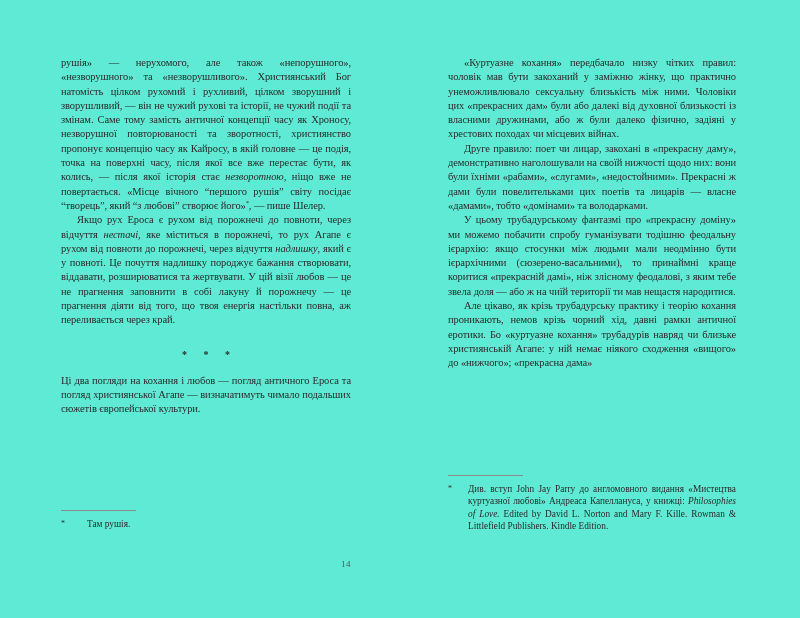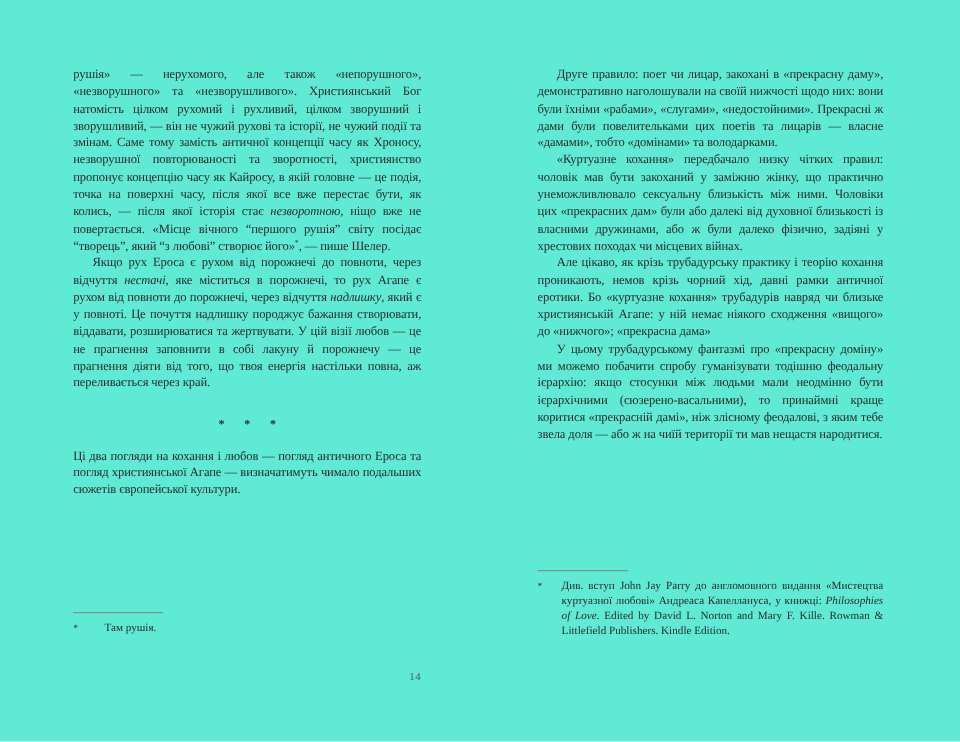--- a/index.html
+++ b/index.html
@@ -97,24 +97,24 @@
       <div class="footnote">
         <span class="fn-marker">*</span>
         <span class="fn-text"><span>Там рушія.</span></span>
       </div>
     </div>
     <div class="page-number">14</div>
   </div>
 
   <div class="page page-right">
     <div class="page-body">
+        <p class="para indent"><span>«Куртуазне кохання» передбачало низку чітких правил: чоловік мав бути закоханий у заміжню жінку, що практично унеможливлювало сексуальну близькість між ними. Чоловіки цих «прекрасних дам» були або далекі від духовної близькості із власними дружинами, або ж були далеко фізично, задіяні у хрестових походах чи місцевих війнах.</span></p>
         <p class="para indent"><span>Друге правило: поет чи лицар, закохані в «прекрасну даму», демонстративно наголошували на своїй нижчості щодо них: вони були їхніми «рабами», «слугами», «недостойними». Прекрасні ж дами були повелительками цих поетів та лицарів — власне «дамами», тобто «домінами» та володарками.</span></p>
-        <p class="para indent"><span>«Куртуазне кохання» передбачало низку чітких правил: чоловік мав бути закоханий у заміжню жінку, що практично унеможливлювало сексуальну близькість між ними. Чоловіки цих «прекрасних дам» були або далекі від духовної близькості із власними дружинами, або ж були далеко фізично, задіяні у хрестових походах чи місцевих війнах.</span></p>
+        <p class="para indent"><span>У цьому трубадурському фантазмі про «прекрасну доміну» ми можемо побачити спробу гуманізувати тодішню феодальну ієрархію: якщо стосунки між людьми мали неодмінно бути ієрархічними (сюзерено-васальними), то принаймні краще коритися «прекрасній дамі», ніж злісному феодалові, з яким тебе звела доля — або ж на чиїй території ти мав нещастя народитися.</span></p>
         <p class="para indent"><span>Але цікаво, як крізь трубадурську практику і теорію кохання проникають, немов крізь чорний хід, давні рамки античної еротики. Бо «куртуазне кохання» трубадурів навряд чи близьке християнській Агапе: у ній немає ніякого сходження «вищого» до «нижчого»; «прекрасна дама»</span></p>
-        <p class="para indent"><span>У цьому трубадурському фантазмі про «прекрасну доміну» ми можемо побачити спробу гуманізувати тодішню феодальну ієрархію: якщо стосунки між людьми мали неодмінно бути ієрархічними (сюзерено-васальними), то принаймні краще коритися «прекрасній дамі», ніж злісному феодалові, з яким тебе звела доля — або ж на чиїй території ти мав нещастя народитися.</span></p>
       </div>
     <div class="footnote-area">
       <div class="footnote-rule"></div>
       <div class="footnote">
         <span class="fn-marker">*</span>
         <span class="fn-text"><span>Див. вступ John Jay Parry до англомовного видання «Мистецтва куртуазної любові» Андреаса Капеллануса, у книжці: </span><i>Philosophies of Love.</i><span> Edited by David L. Norton and Mary F. Kille. Rowman &amp; Littlefield Publishers. Kindle Edition.</span></span>
       </div>
     </div>
   </div>
 

